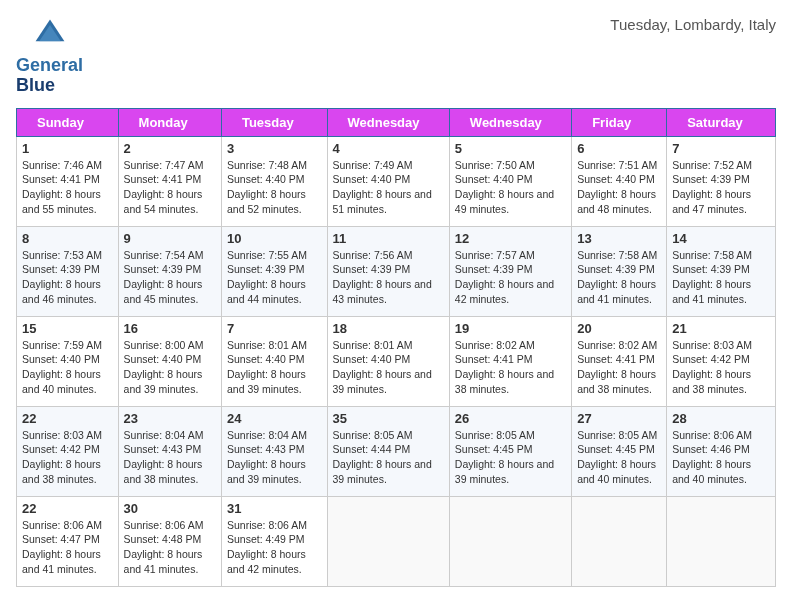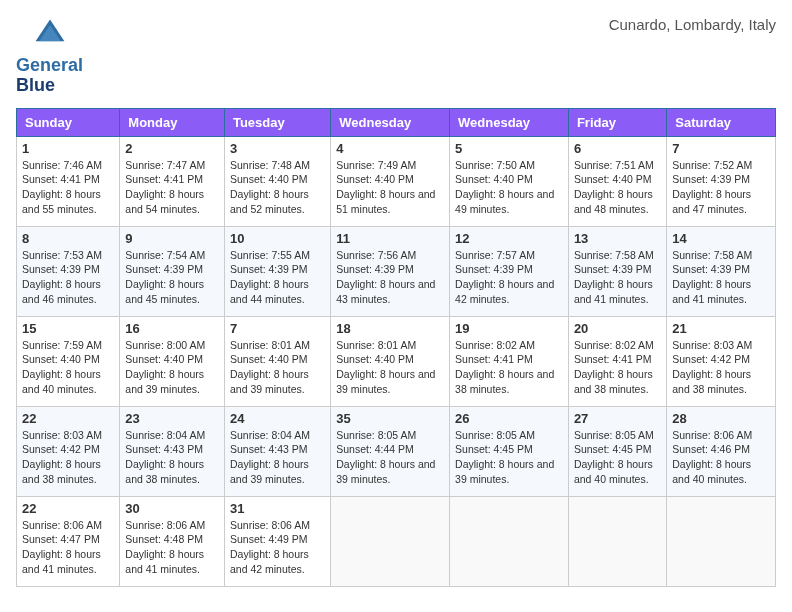--- a/index.html
+++ b/index.html
@@ -46,23 +46,23 @@
     .location {
       font-size: 15px;
       color: #555;
     }
     .calendar-table {
       width: 100%;
       border-collapse: collapse;
       font-size: 11px;
     }
     .calendar-table th {
-      background: #8b5cf6;
+      background: #d946ef;
       color: #fff;
-      padding: 6px 8px;
+      padding: 6px 20px;
       text-align: left;
       font-size: 13px;
       font-weight: bold;
       border: 1px solid #2e6da4;
     }
     .calendar-table td {
       border: 1px solid #ccc;
       padding: 4px 5px;
       vertical-align: top;
       background: #fff;
@@ -96,21 +96,21 @@
     <svg class="logo-icon" viewBox="0 0 40 40">
       <polygon points="20,4 36,28 4,28" fill="#2e6da4"></polygon>
       <polygon points="20,10 32,28 8,28" fill="#5b9fd4" opacity="0.5"></polygon>
     </svg>
     <div class="logo-text">
       <div><span>General</span></div>
       <div><span style="color:#1a3d6e;margin-top:24px;">Blue</span></div>
     </div>
   </div>
   <div class="title-area">
-    <div class="location">Cunardo, Lombardy, Italy</div>
+    <div class="location">Tuesday, Lombardy, Italy</div>
   </div>
 </div>
 
 <table class="calendar-table">
   <thead>
     <tr id="header-row">
         <th>Sunday</th>
         <th>Monday</th>
         <th>Tuesday</th>
         <th>Wednesday</th>

